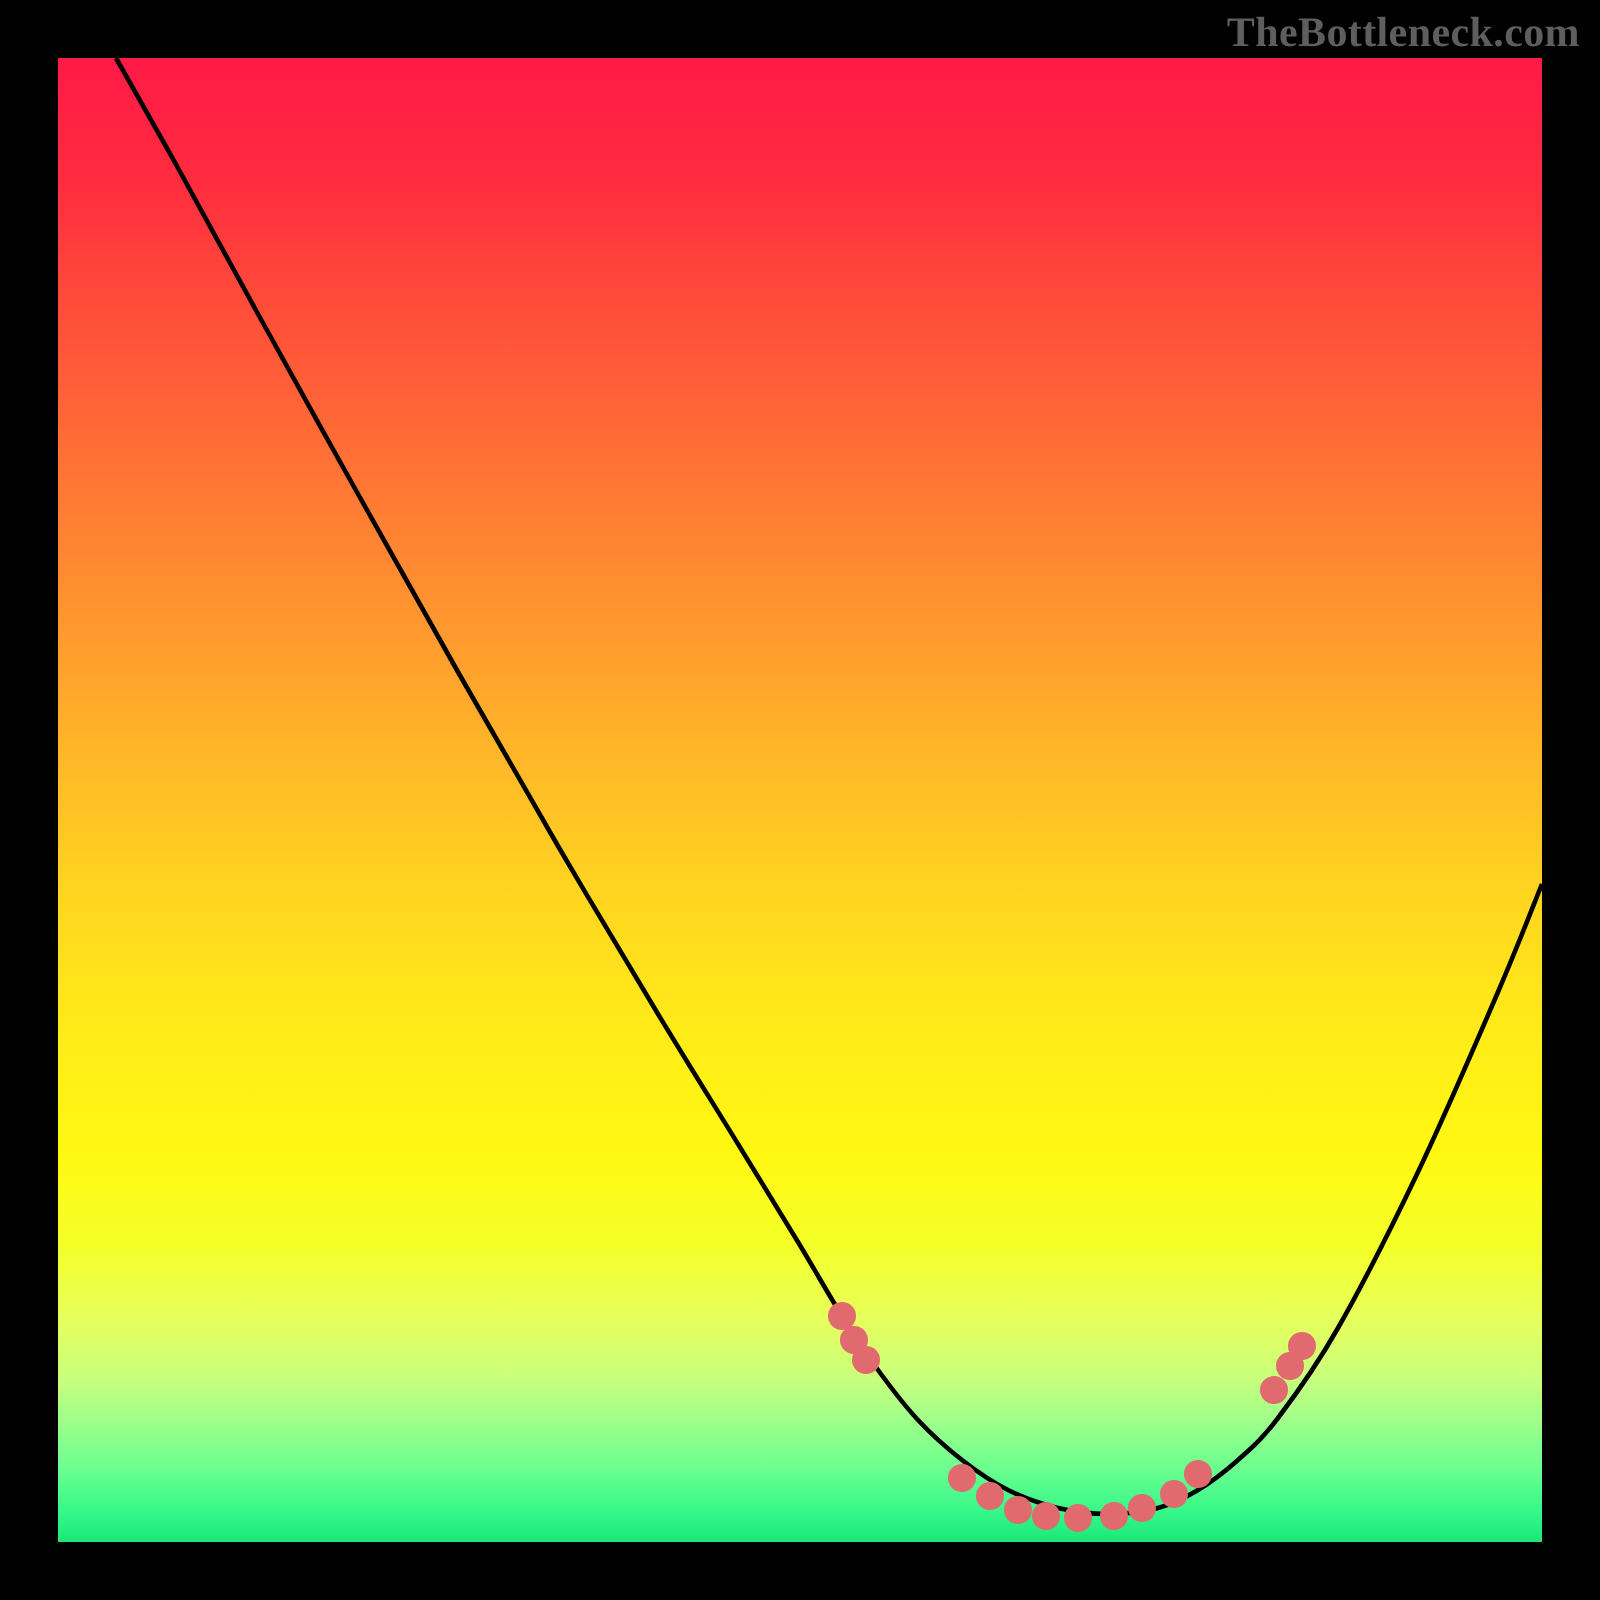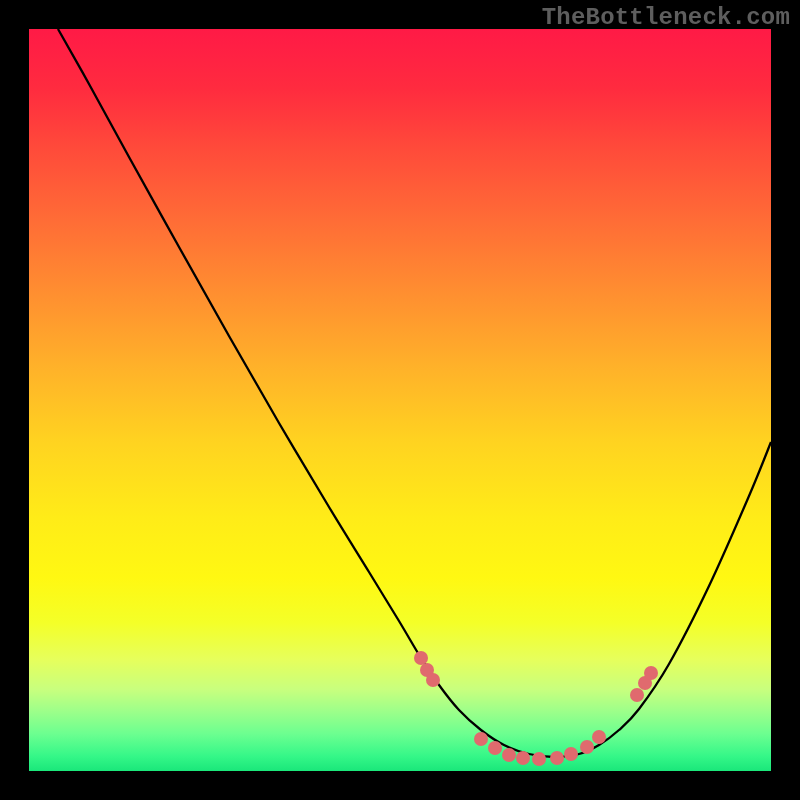--- a/index.html
+++ b/index.html
@@ -31,22 +31,22 @@
       #c8ff7e 89%,
       #9cff8a 92%,
       #6cff90 95%,
       #35f788 98%,
       #1ae77a 100%);
   }
   .watermark {
     position: absolute;
     top: 4px;
     right: 10px;
-    font-family: Liberation Mono, monospace;
-    font-size: 24px;
+    font-family: Liberation Serif, serif;
+    font-size: 21px;
     font-weight: bold;
     color: #5e5e5e;
     letter-spacing: 0.2px;
   }
   svg.curve-layer {
     position: absolute;
     left: 0; top: 0;
     width: 742px; height: 742px;
     overflow: visible;
   }

